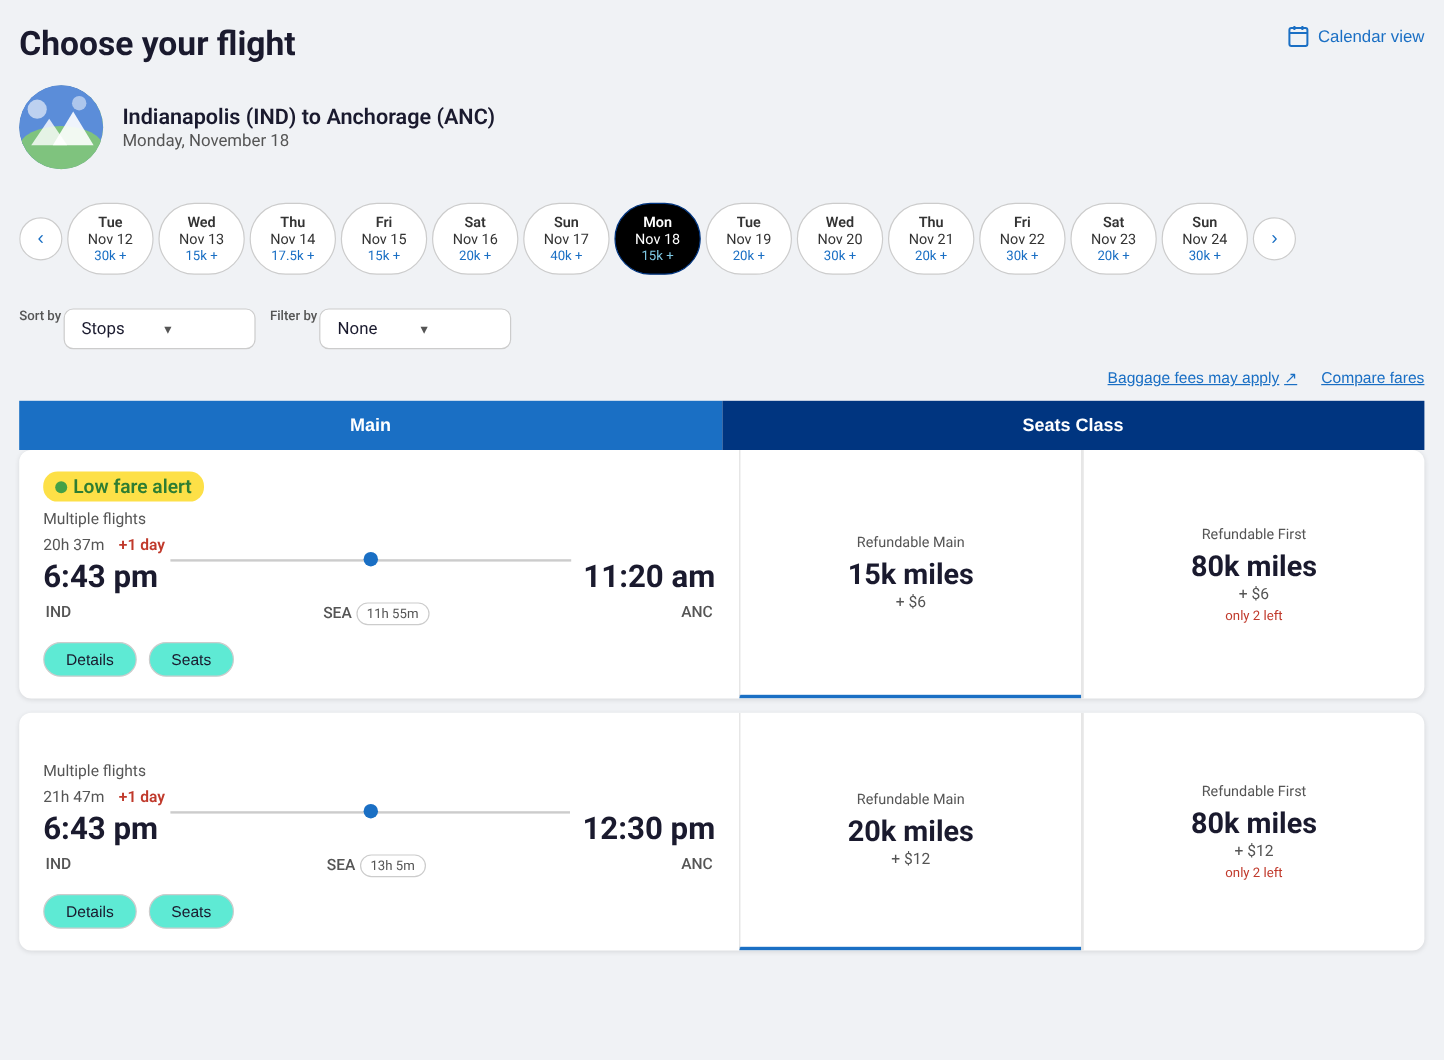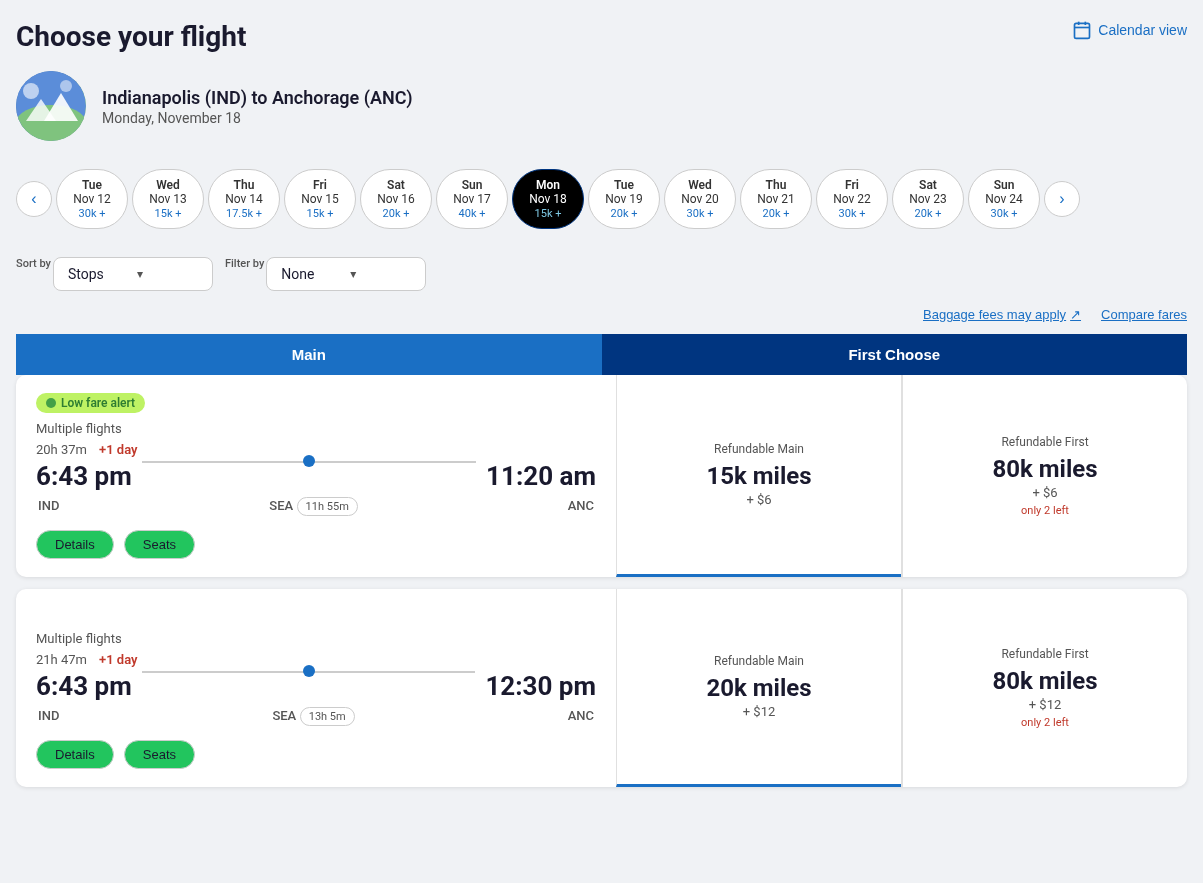--- a/index.html
+++ b/index.html
@@ -218,23 +218,23 @@
     }
     .flight-left {
       flex: 0 0 600px;
       padding: 18px 20px;
       position: relative;
     }
     .low-fare-badge {
       display: inline-flex;
       align-items: center;
       gap: 5px;
-      background: #bef264;
+      background: #fde047;
       color: #2e7d32;
-      font-size: 12px;
+      font-size: 16px;
       font-weight: 600;
       padding: 3px 10px;
       border-radius: 12px;
       margin-bottom: 8px;
     }
     .low-fare-dot {
       width: 10px;
       height: 10px;
       background: #43a047;
       border-radius: 50%;
@@ -311,21 +311,21 @@
     }
     .action-btns {
       display: flex;
       gap: 10px;
       margin-top: 14px;
     }
     .action-btn {
       padding: 6px 18px;
       border-radius: 20px;
       border: 1.5px solid #ccc;
-      background: #22c55e;
+      background: #5eead4;
       cursor: pointer;
       font-size: 13px;
       color: #1a1a2e;
     }
     .fare-options {
       display: flex;
       flex: 1;
     }
     .fare-option {
       flex: 1;
@@ -505,21 +505,21 @@
       <span>Baggage fees may apply</span>
       <span>↗</span>
     </button>
     <button class="link-btn">
       <span>Compare fares</span>
     </button>
   </div>
 
   <div class="fare-tabs">
     <button class="fare-tab main">Main</button>
-    <button class="fare-tab first-class">First Choose</button>
+    <button class="fare-tab first-class">Seats Class</button>
   </div>
 
   <div id="flight-cards">
       <div class="flight-card">
     <div class="flight-card-inner">
       <div class="flight-left">
         
         <div class="low-fare-badge">
           <span class="low-fare-dot"></span>
           <span>Low fare alert</span>

